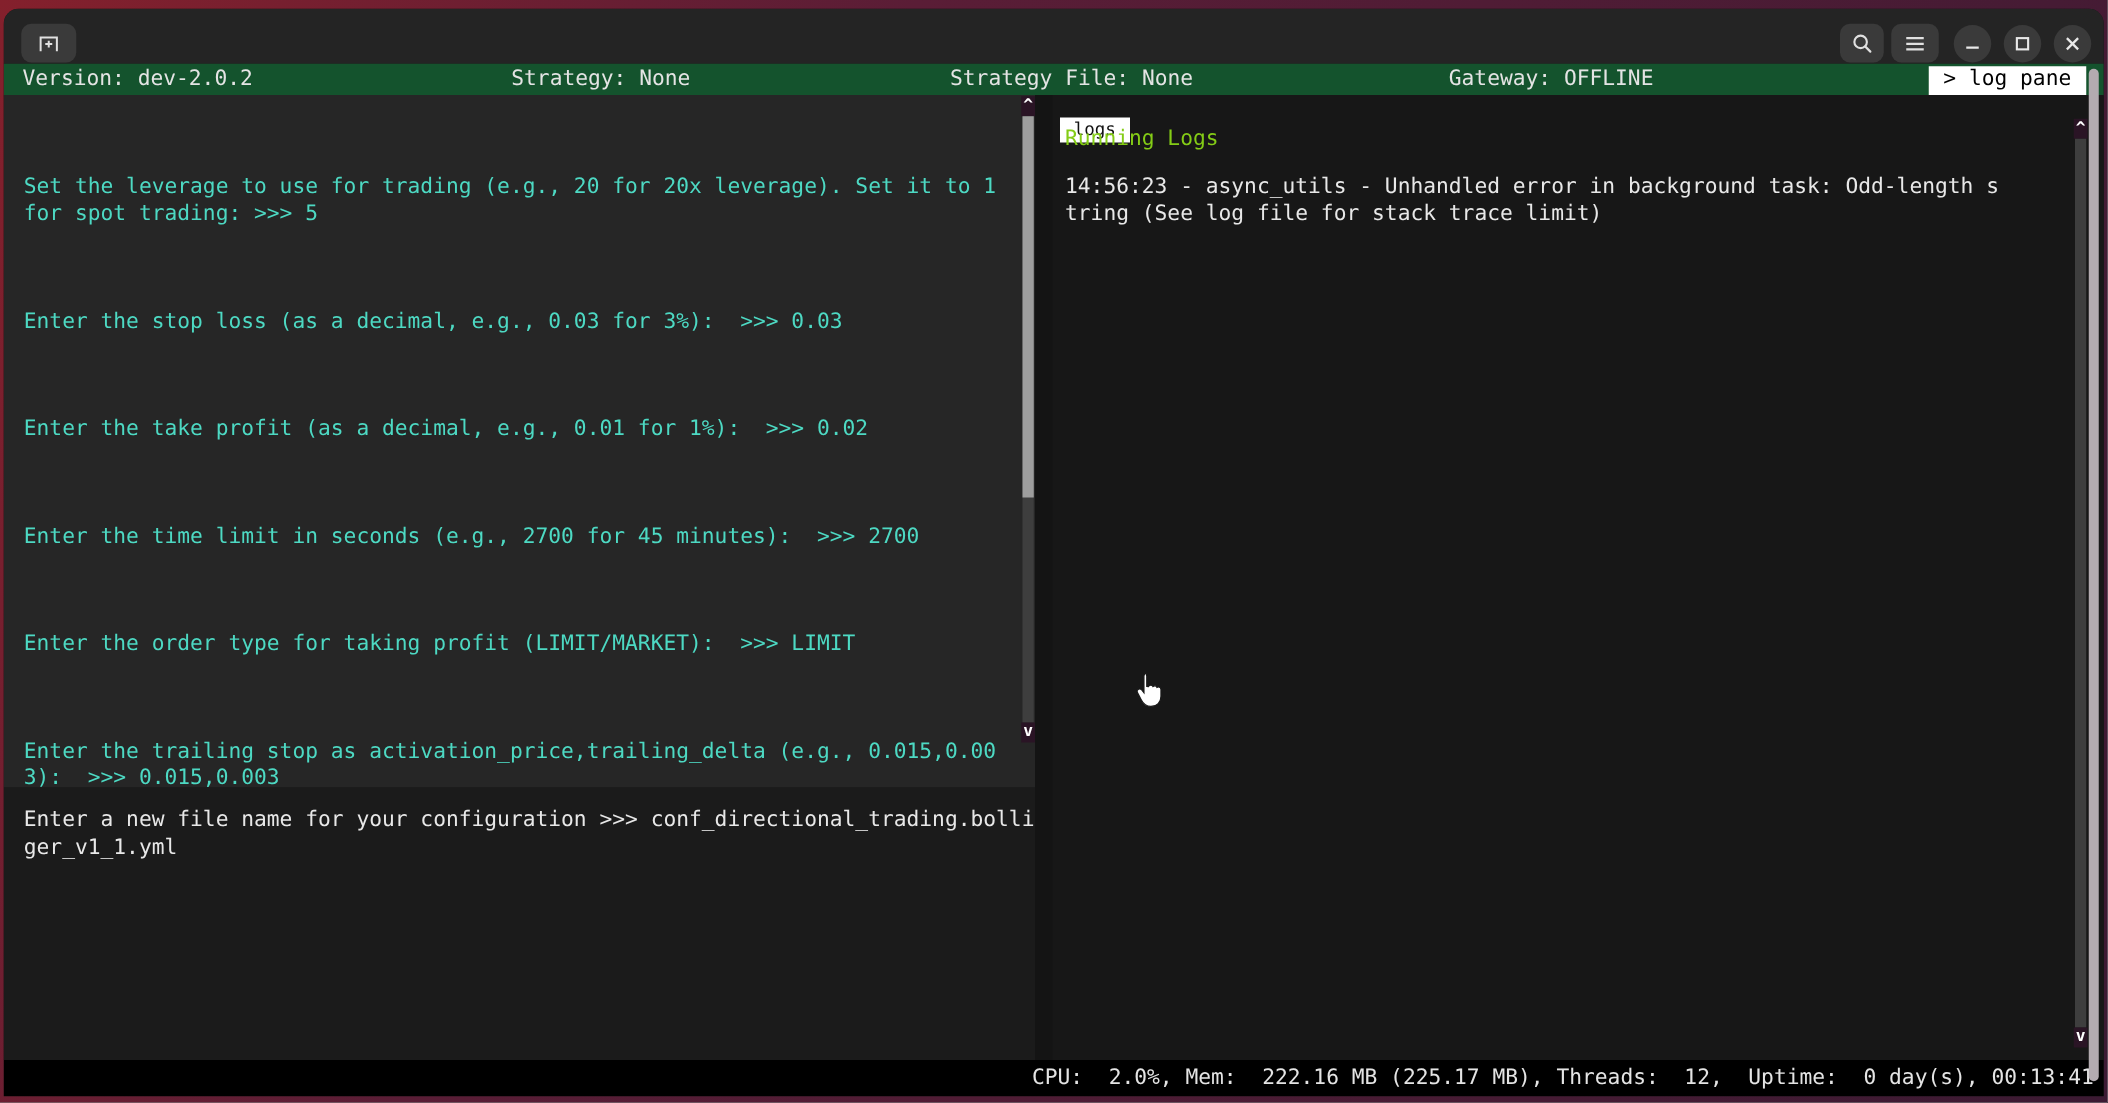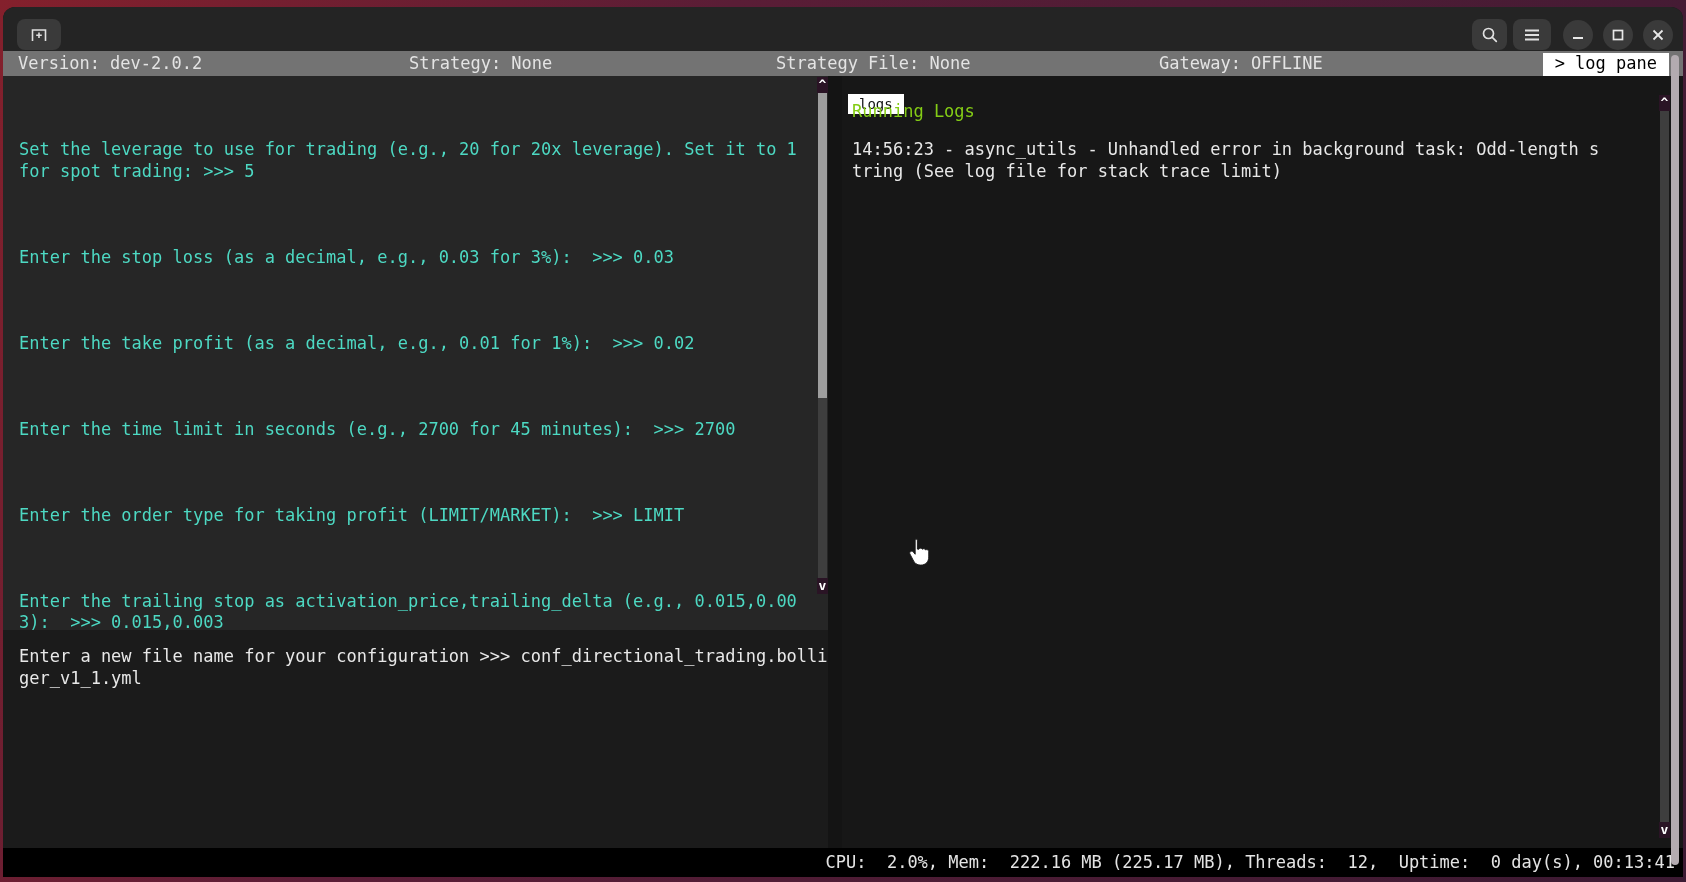--- a/index.html
+++ b/index.html
@@ -30,28 +30,28 @@
     display: flex; align-items: center; justify-content: center;
   }
   .newtab-btn { left: 14px; width: 44px; }
   .search-btn { left: 1469px; width: 35px; }
   .menu-btn   { left: 1510px; width: 38px; }
   .min-btn { left: 1560px; }
   .max-btn { left: 1600px; }
   .close-btn { left: 1640px; }
 
   
-  .topbar { position: absolute; left: 0; top: 44px; width: 100%; height: 26px; background: #737373; }
+  .topbar { position: absolute; left: 0; top: 44px; width: 100%; height: 26px; background: #14532d; }
   .topbar span {
     position: absolute; top: 2px; color: #e4e4e4; font-size: 17px; line-height: 21px;
     font-family: "DejaVu Sans Mono", monospace; white-space: pre;
   }
   .tb-version { left: 15px; }
   .tb-strategy { left: 406px; }
-  .tb-stratfile { left: 757px; margin-left: 16px; }
+  .tb-stratfile { left: 757px; }
   .tb-gateway { left: 1156px; }
   .log-pane-btn {
     position: absolute; right: 14px; top: 1px; height: 23px; background: #ffffff;
     color: #000 !important; padding: 0 12px; font-family: "DejaVu Sans Mono", monospace;
     font-size: 17px; line-height: 23px; white-space: pre;
   }
 
   
   .main { position: absolute; left: 0; top: 69px; width: 100%; height: 772px; background: #171717; }
 

